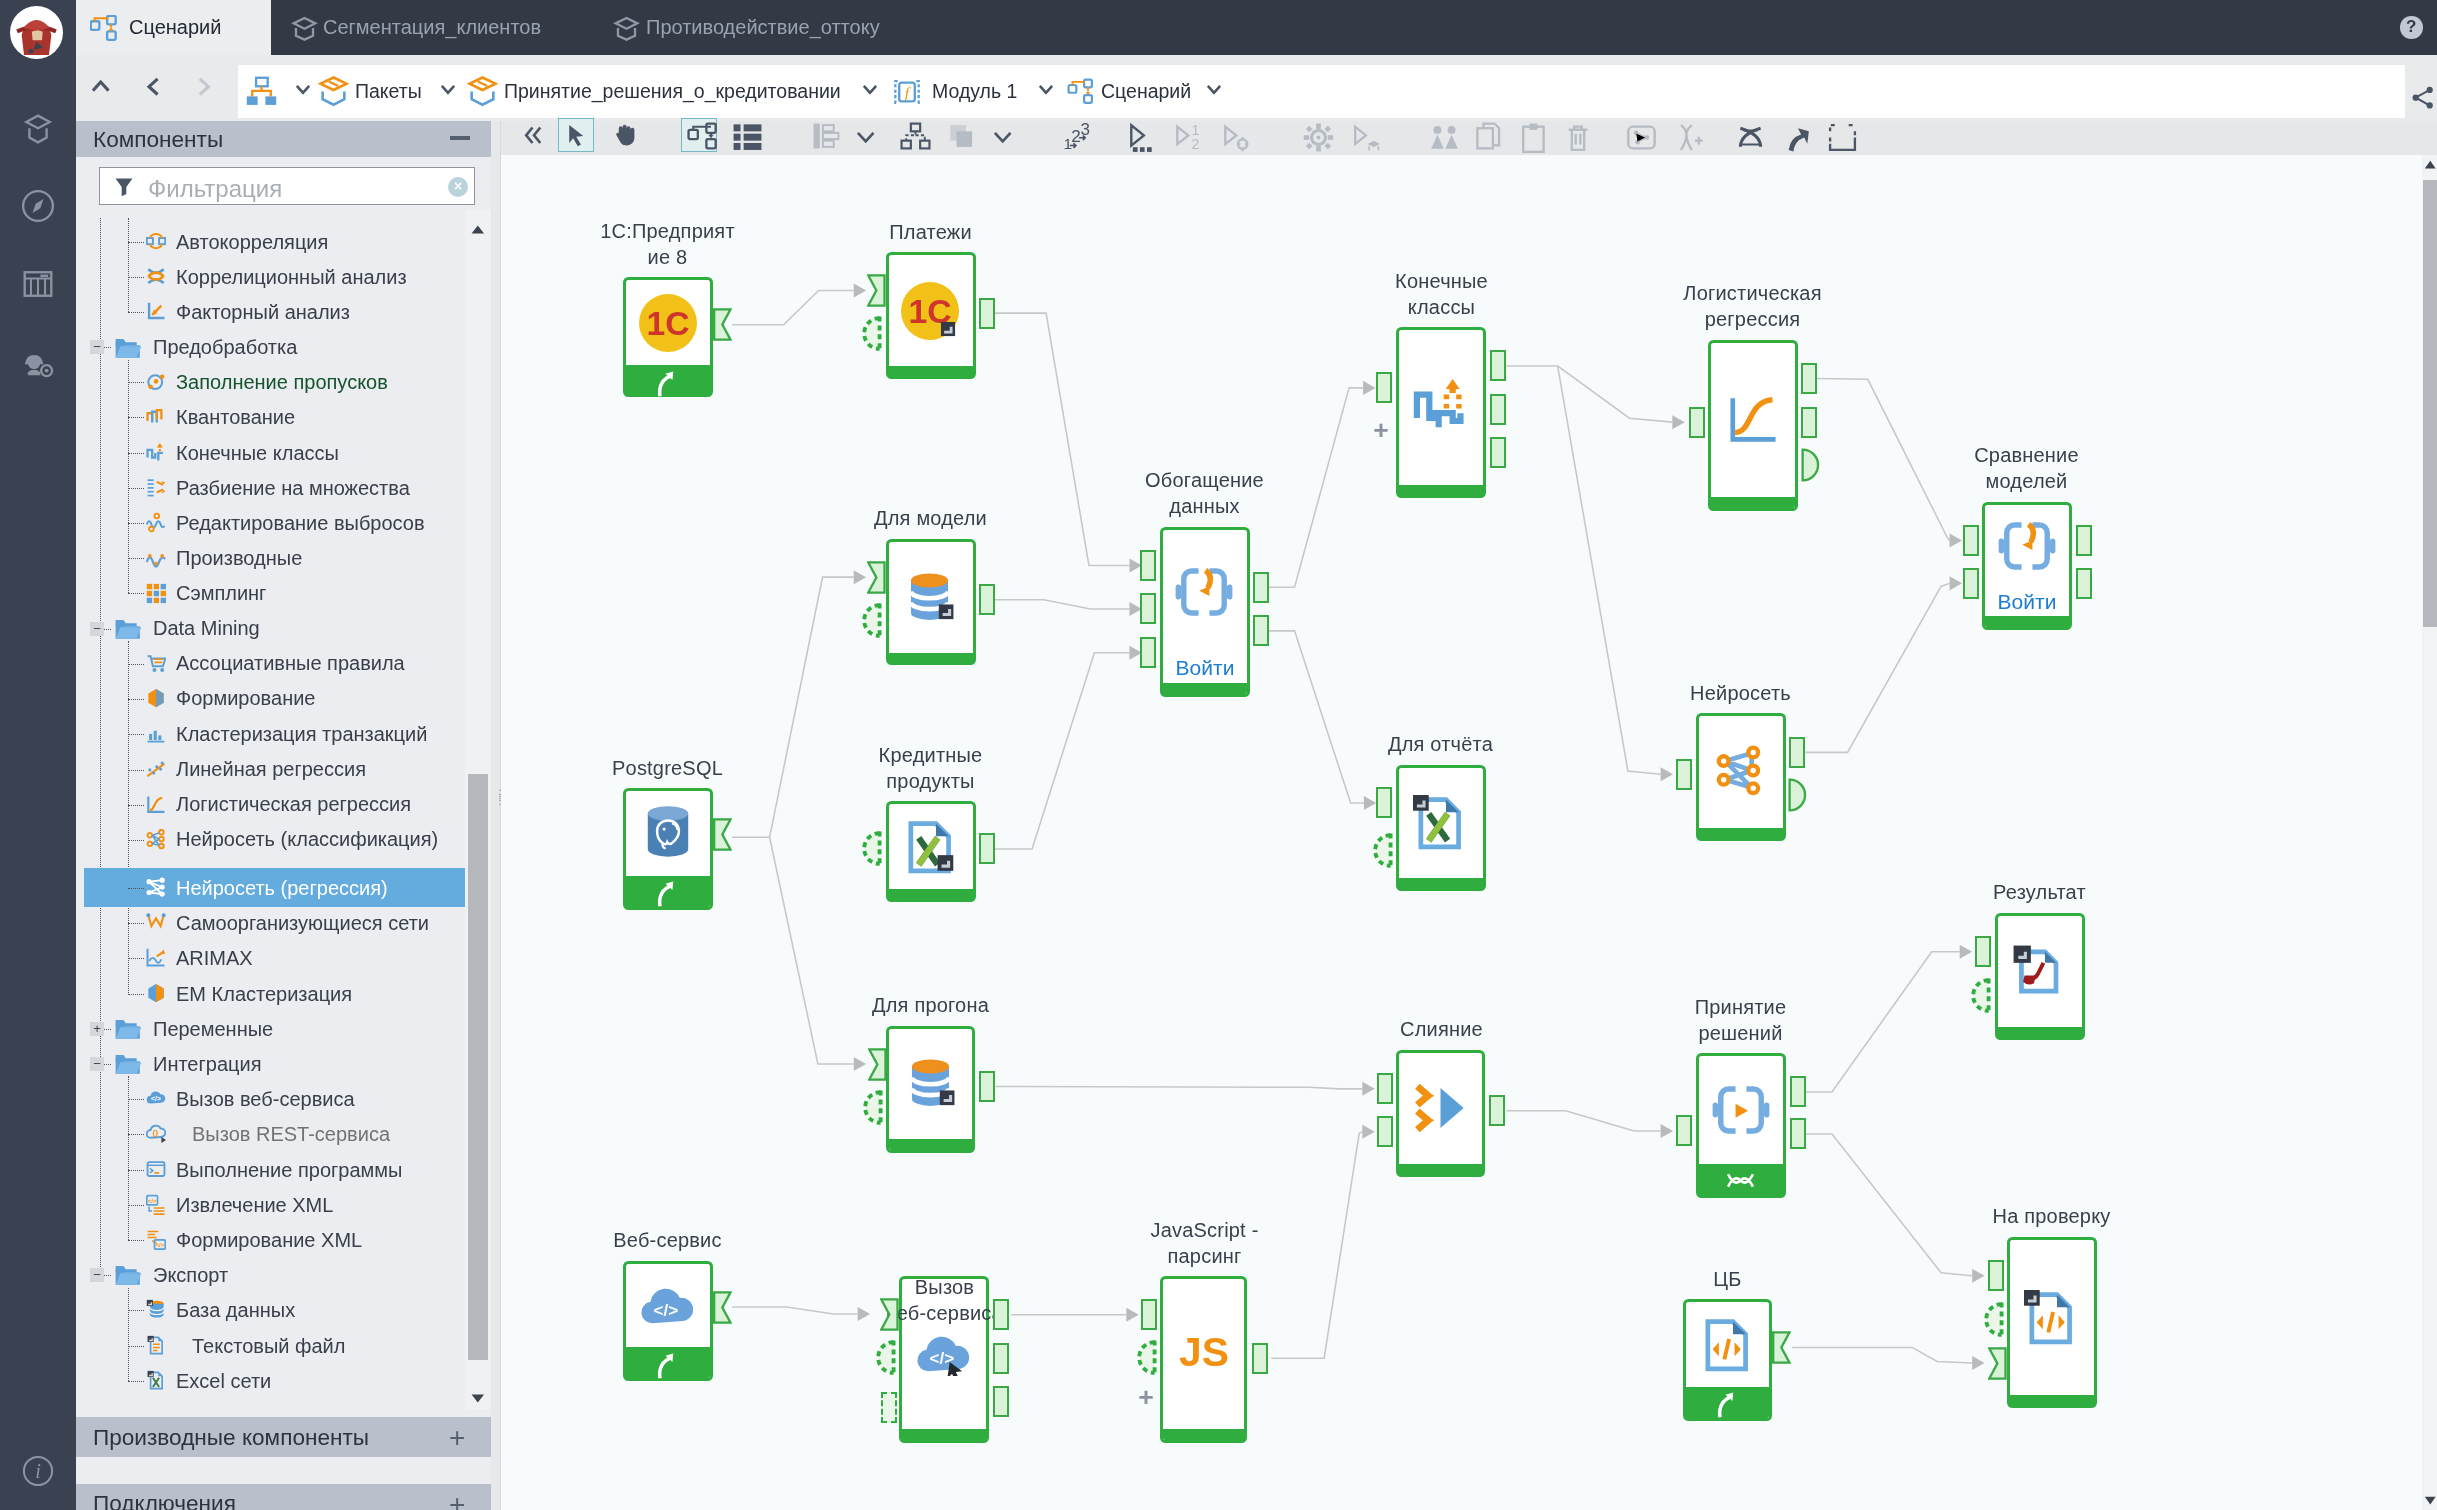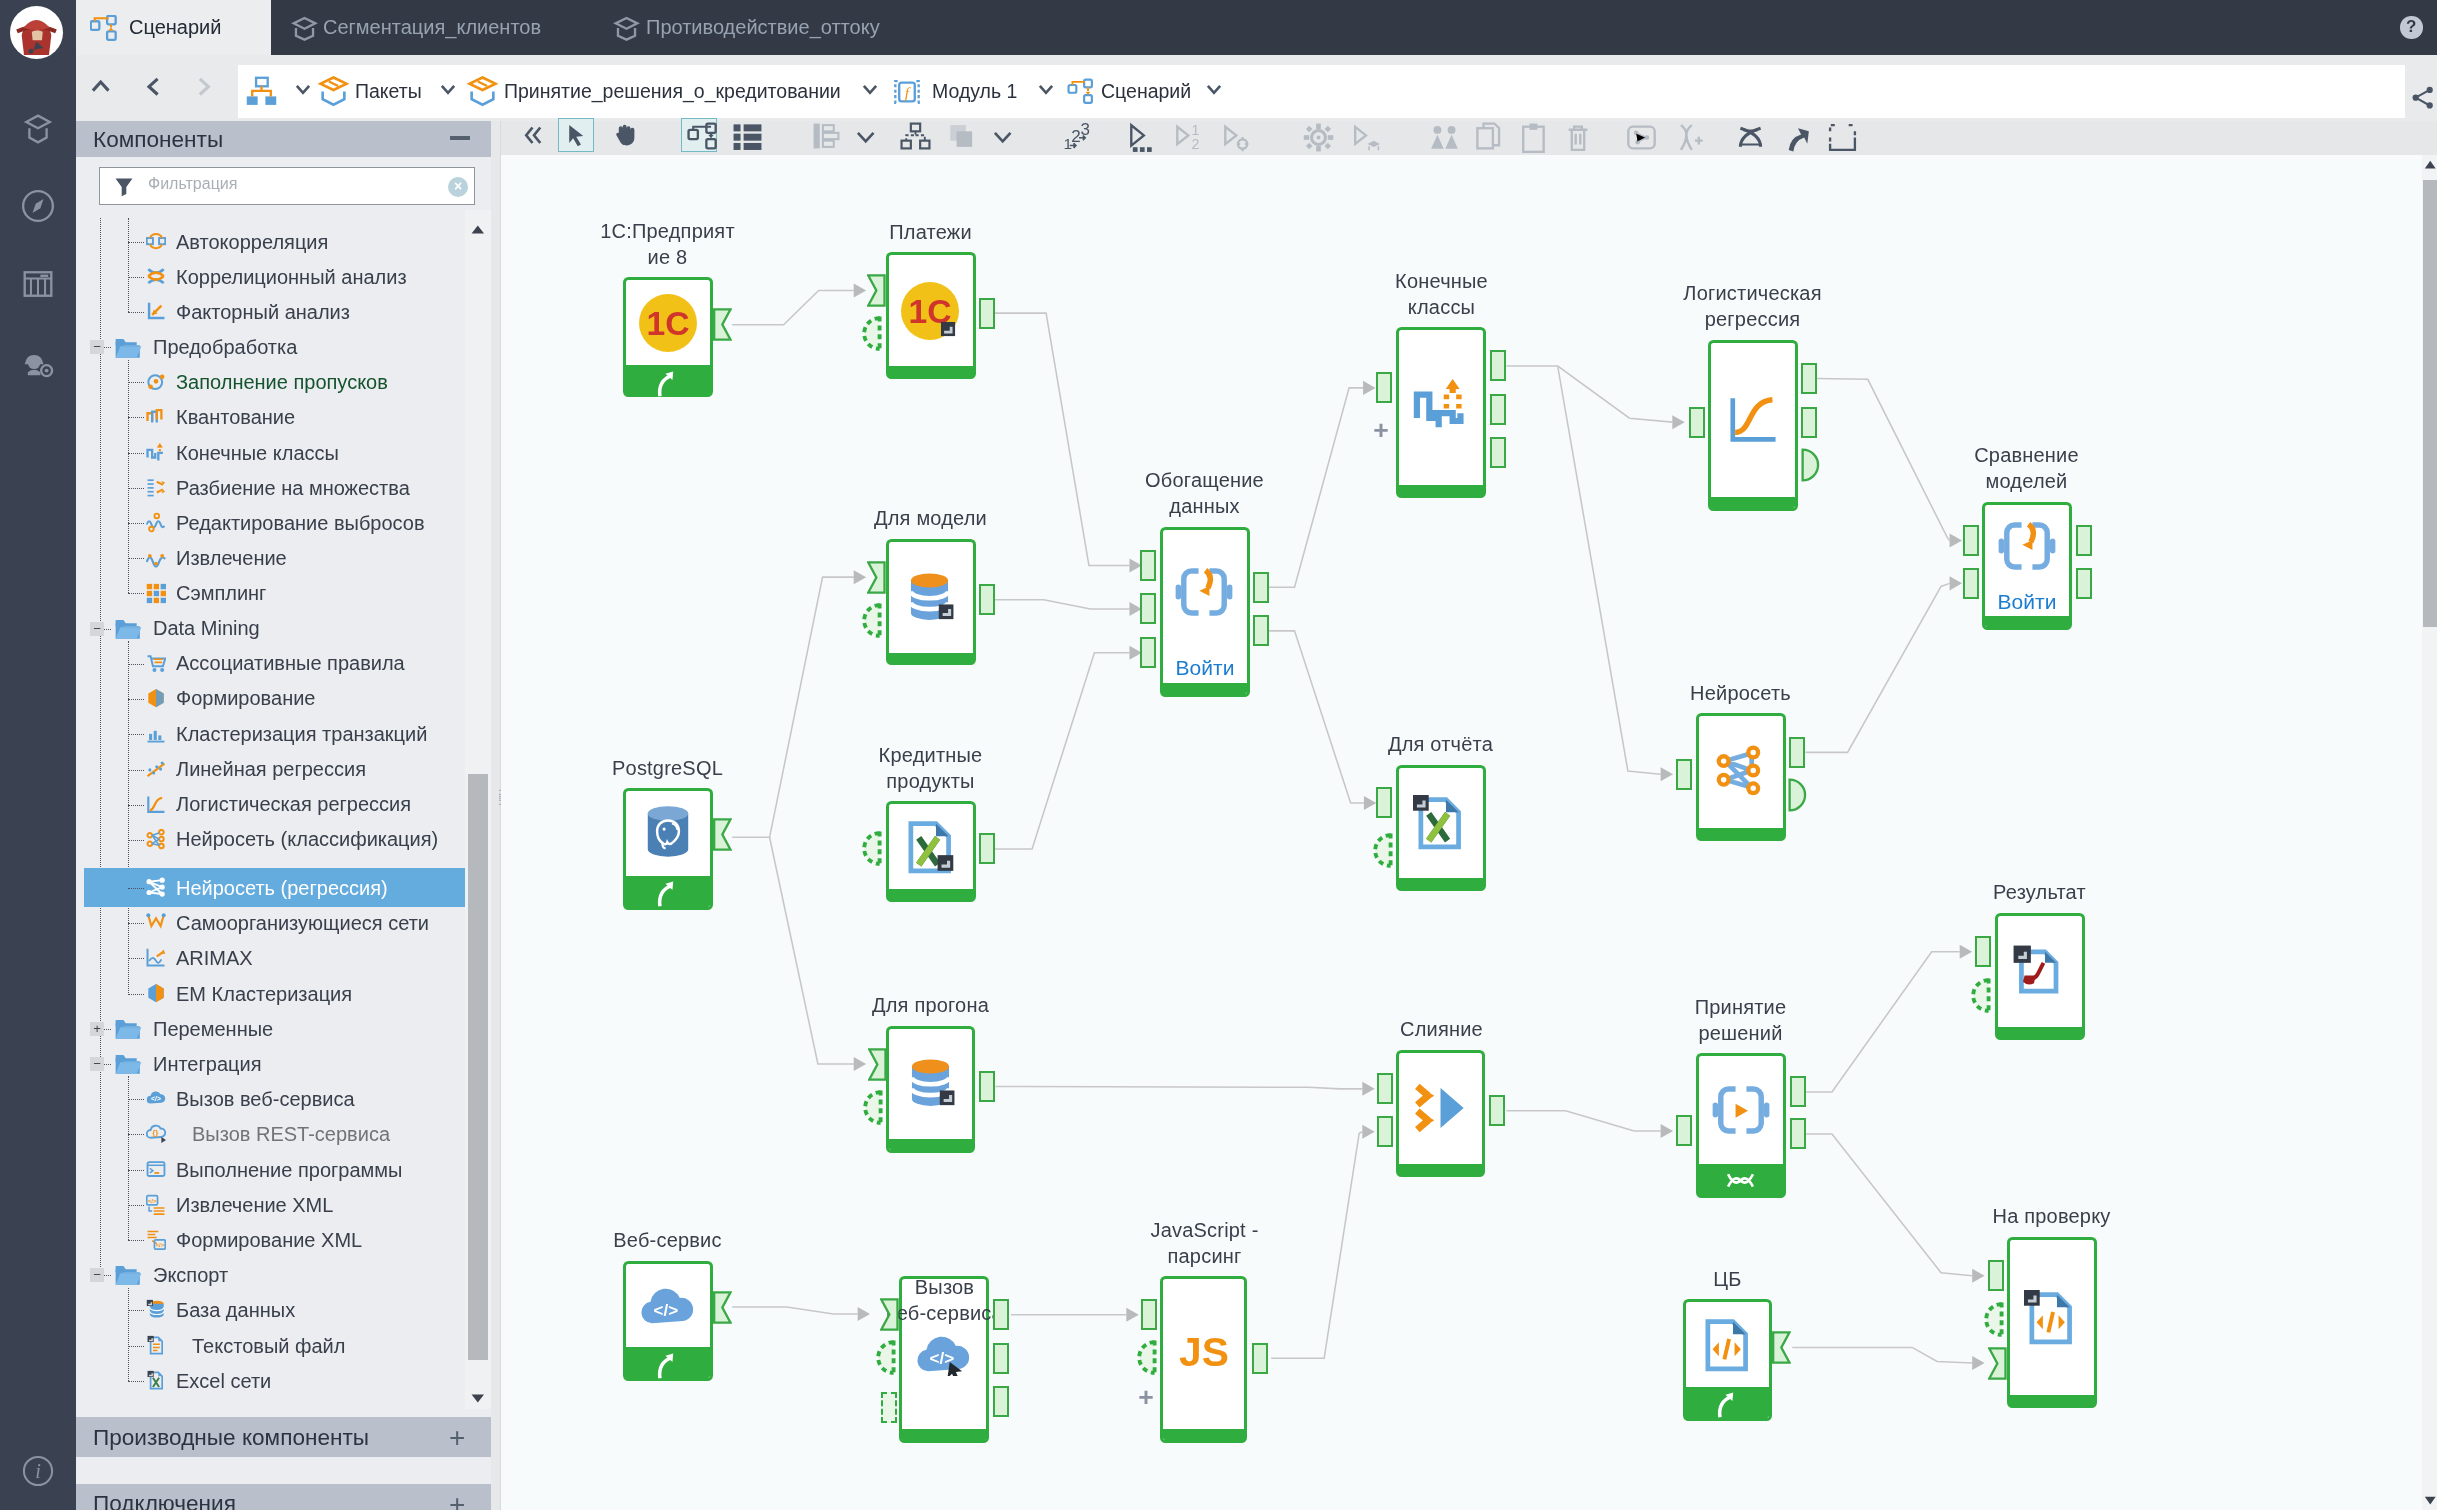--- a/index.html
+++ b/index.html
@@ -129,21 +129,21 @@
       <path d="M6 15 L24 5 M6 15 L24 25" stroke="#4a5565" stroke-width="2.6"></path>
     </svg></div>
 <div class="abs" style="left:76px;top:121px;width:415px;height:1390px;background:#ebedf0"></div>
 <div class="abs" style="left:76px;top:121px;width:415px;height:36px;background:#b9c0cc"></div>
 <div class="abs" style="left:93px;top:127px;font-size:22.6px;color:#2c3340">Компоненты</div>
 <div class="abs" style="left:450px;top:136px;width:20px;height:3.9px;background:#55606f"></div>
 <div class="abs" style="left:99px;top:167px;width:376px;height:38px;background:#fff;border:1.6px solid #8e959c"></div>
 <div class="abs" style="left:114px;top:177px"><svg width="20" height="20" viewBox="0 0 26 26" style="">
       <path d="M2 2 h22 l-8 11 v9 l-6 3 v-12 z" fill="#4a5565"></path>
     </svg></div>
-<div class="abs" style="left:148px;top:175px;font-size:16px;color:#a9aeb5">Фильтрация</div>
+<div class="abs" style="left:148px;top:175px;font-size:24px;color:#a9aeb5">Фильтрация</div>
 <div class="abs" style="left:448px;top:177px;width:20px;height:20px;border-radius:50%;background:#b9d2dc;color:#fff;font-size:14px;text-align:center;line-height:19.5px;font-weight:bold">×</div>
 <div class="abs" style="left:491px;top:121px;width:10px;height:1390px;background:#e7e8ea;border-right:0.8px solid #d8dadd"></div>
 <div class="abs" style="left:494px;top:791px;width:3.1px;height:26.5px;color:#9aa0a8;font-size:11.7px;line-height:6.2px">⋮<br>⋮</div>
 <div class="abs" style="left:100px;top:218px;width:0;height:1057px;border-left:1.6px dotted #4c5360"></div>
 <div class="abs" style="left:128px;top:218px;width:0;height:94px;border-left:1.6px dotted #4c5360"></div>
 <div class="abs" style="left:128px;top:360px;width:0;height:233px;border-left:1.6px dotted #4c5360"></div>
 <div class="abs" style="left:128px;top:641px;width:0;height:352px;border-left:1.6px dotted #4c5360"></div>
 <div class="abs" style="left:128px;top:1076px;width:0;height:164px;border-left:1.6px dotted #4c5360"></div>
 <div class="abs" style="left:128px;top:1288px;width:0;height:93px;border-left:1.6px dotted #4c5360"></div>
 <div class="abs" style="left:84px;top:868px;width:383px;height:39px;background:#64abde"></div>
@@ -221,21 +221,21 @@
       <circle cx="14" cy="5" r="3" fill="none" stroke="#f29111" stroke-width="2.4"></circle>
     </svg></div>
 <div class="abs row" style="left:176px;top:506px;color:#39404c">Редактирование выбросов</div>
 <div class="abs" style="left:128px;top:558px;width:15.6px;height:0;border-top:1.6px dotted #4c5360"></div>
 <div class="abs" style="left:146px;top:548px"><svg width="20" height="21" viewBox="0 0 26 27" style="">
       <path d="M1 18 q4-12 8 0 q4 12 8 0 q3-9 8-4" fill="none" stroke="#5b9fd8" stroke-width="2.8"></path>
       <circle cx="5" cy="10" r="2.4" fill="#f29111"></circle>
       <circle cx="13" cy="20" r="2.4" fill="#f29111"></circle>
       <circle cx="21" cy="10" r="2.4" fill="#f29111"></circle>
     </svg></div>
-<div class="abs row" style="left:176px;top:541px;color:#39404c">Извлечение</div>
+<div class="abs row" style="left:176px;top:541px;color:#39404c">Производные</div>
 <div class="abs" style="left:128px;top:593px;width:15.6px;height:0;border-top:1.6px dotted #4c5360"></div>
 <div class="abs" style="left:146px;top:583px"><svg width="20" height="21" viewBox="0 0 26 27" style="">
       <g fill="#f29111">
         <rect x="1" y="1" width="7" height="7"></rect>
         <rect x="10" y="1" width="7" height="7"></rect>
         <rect x="1" y="10" width="7" height="7"></rect>
         <rect x="10" y="19" width="7" height="7"></rect>
         <rect x="19" y="10" width="7" height="7"></rect>
       </g>
       <g fill="#5b9fd8">

